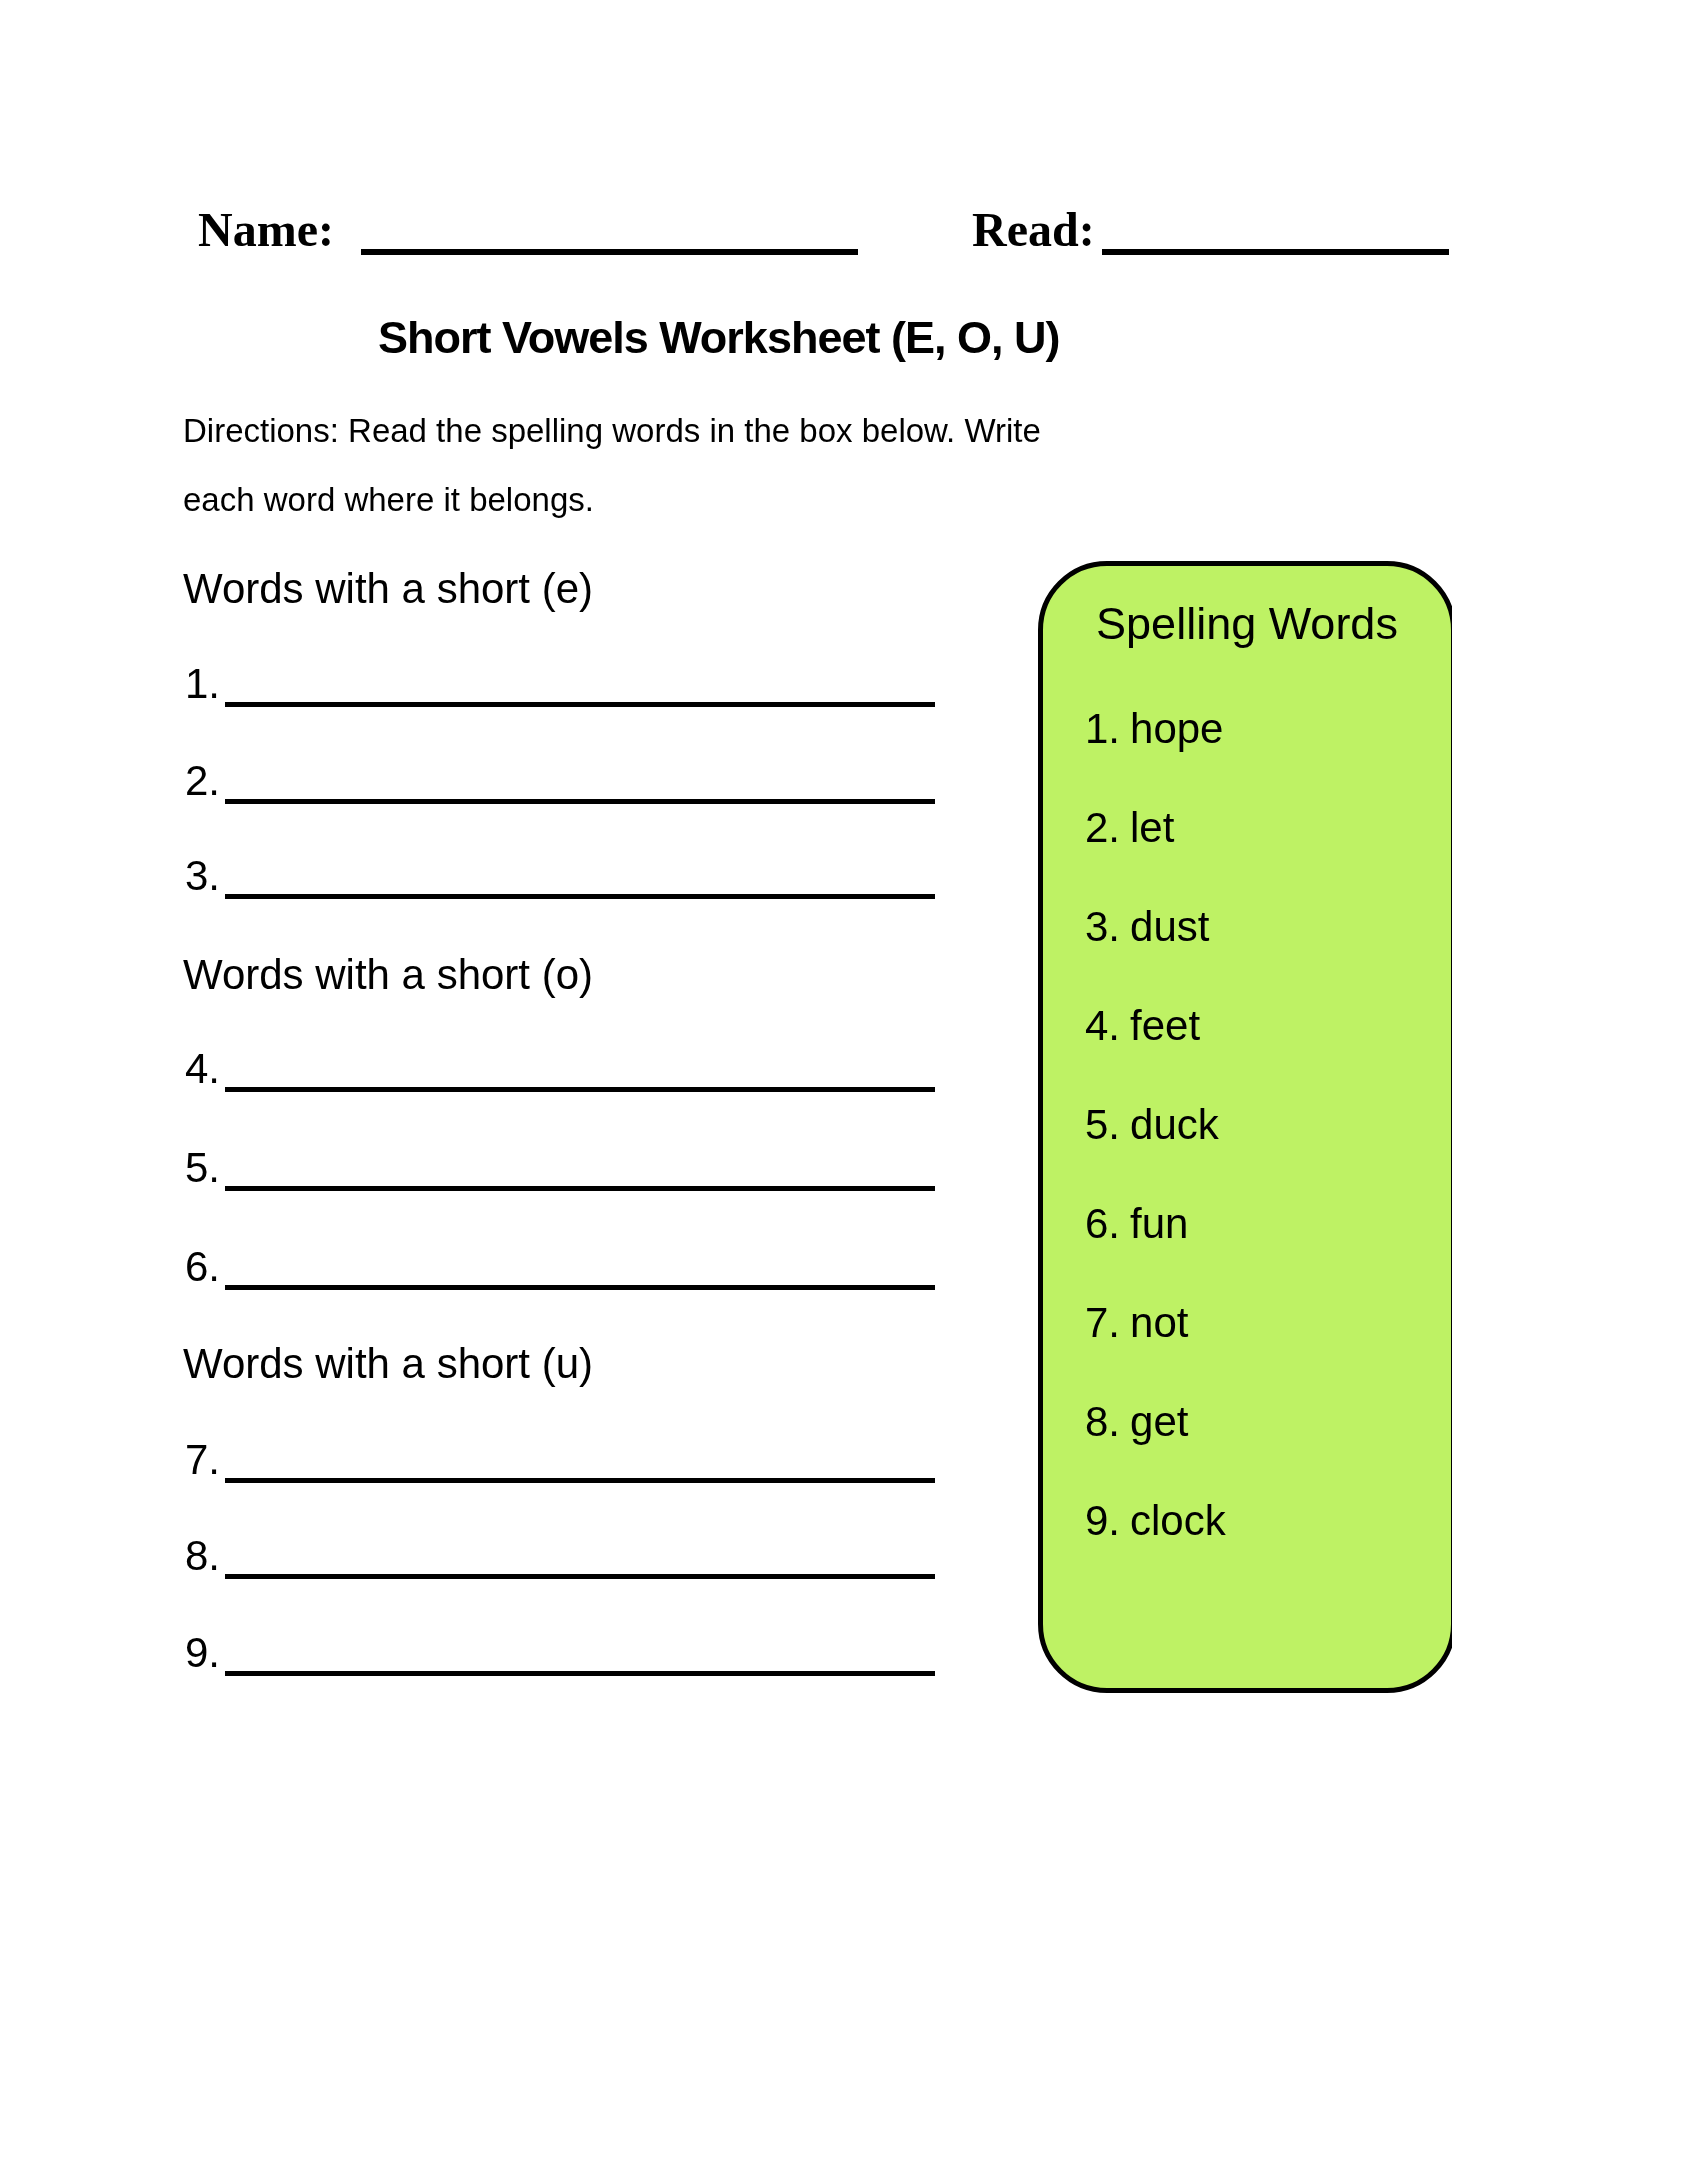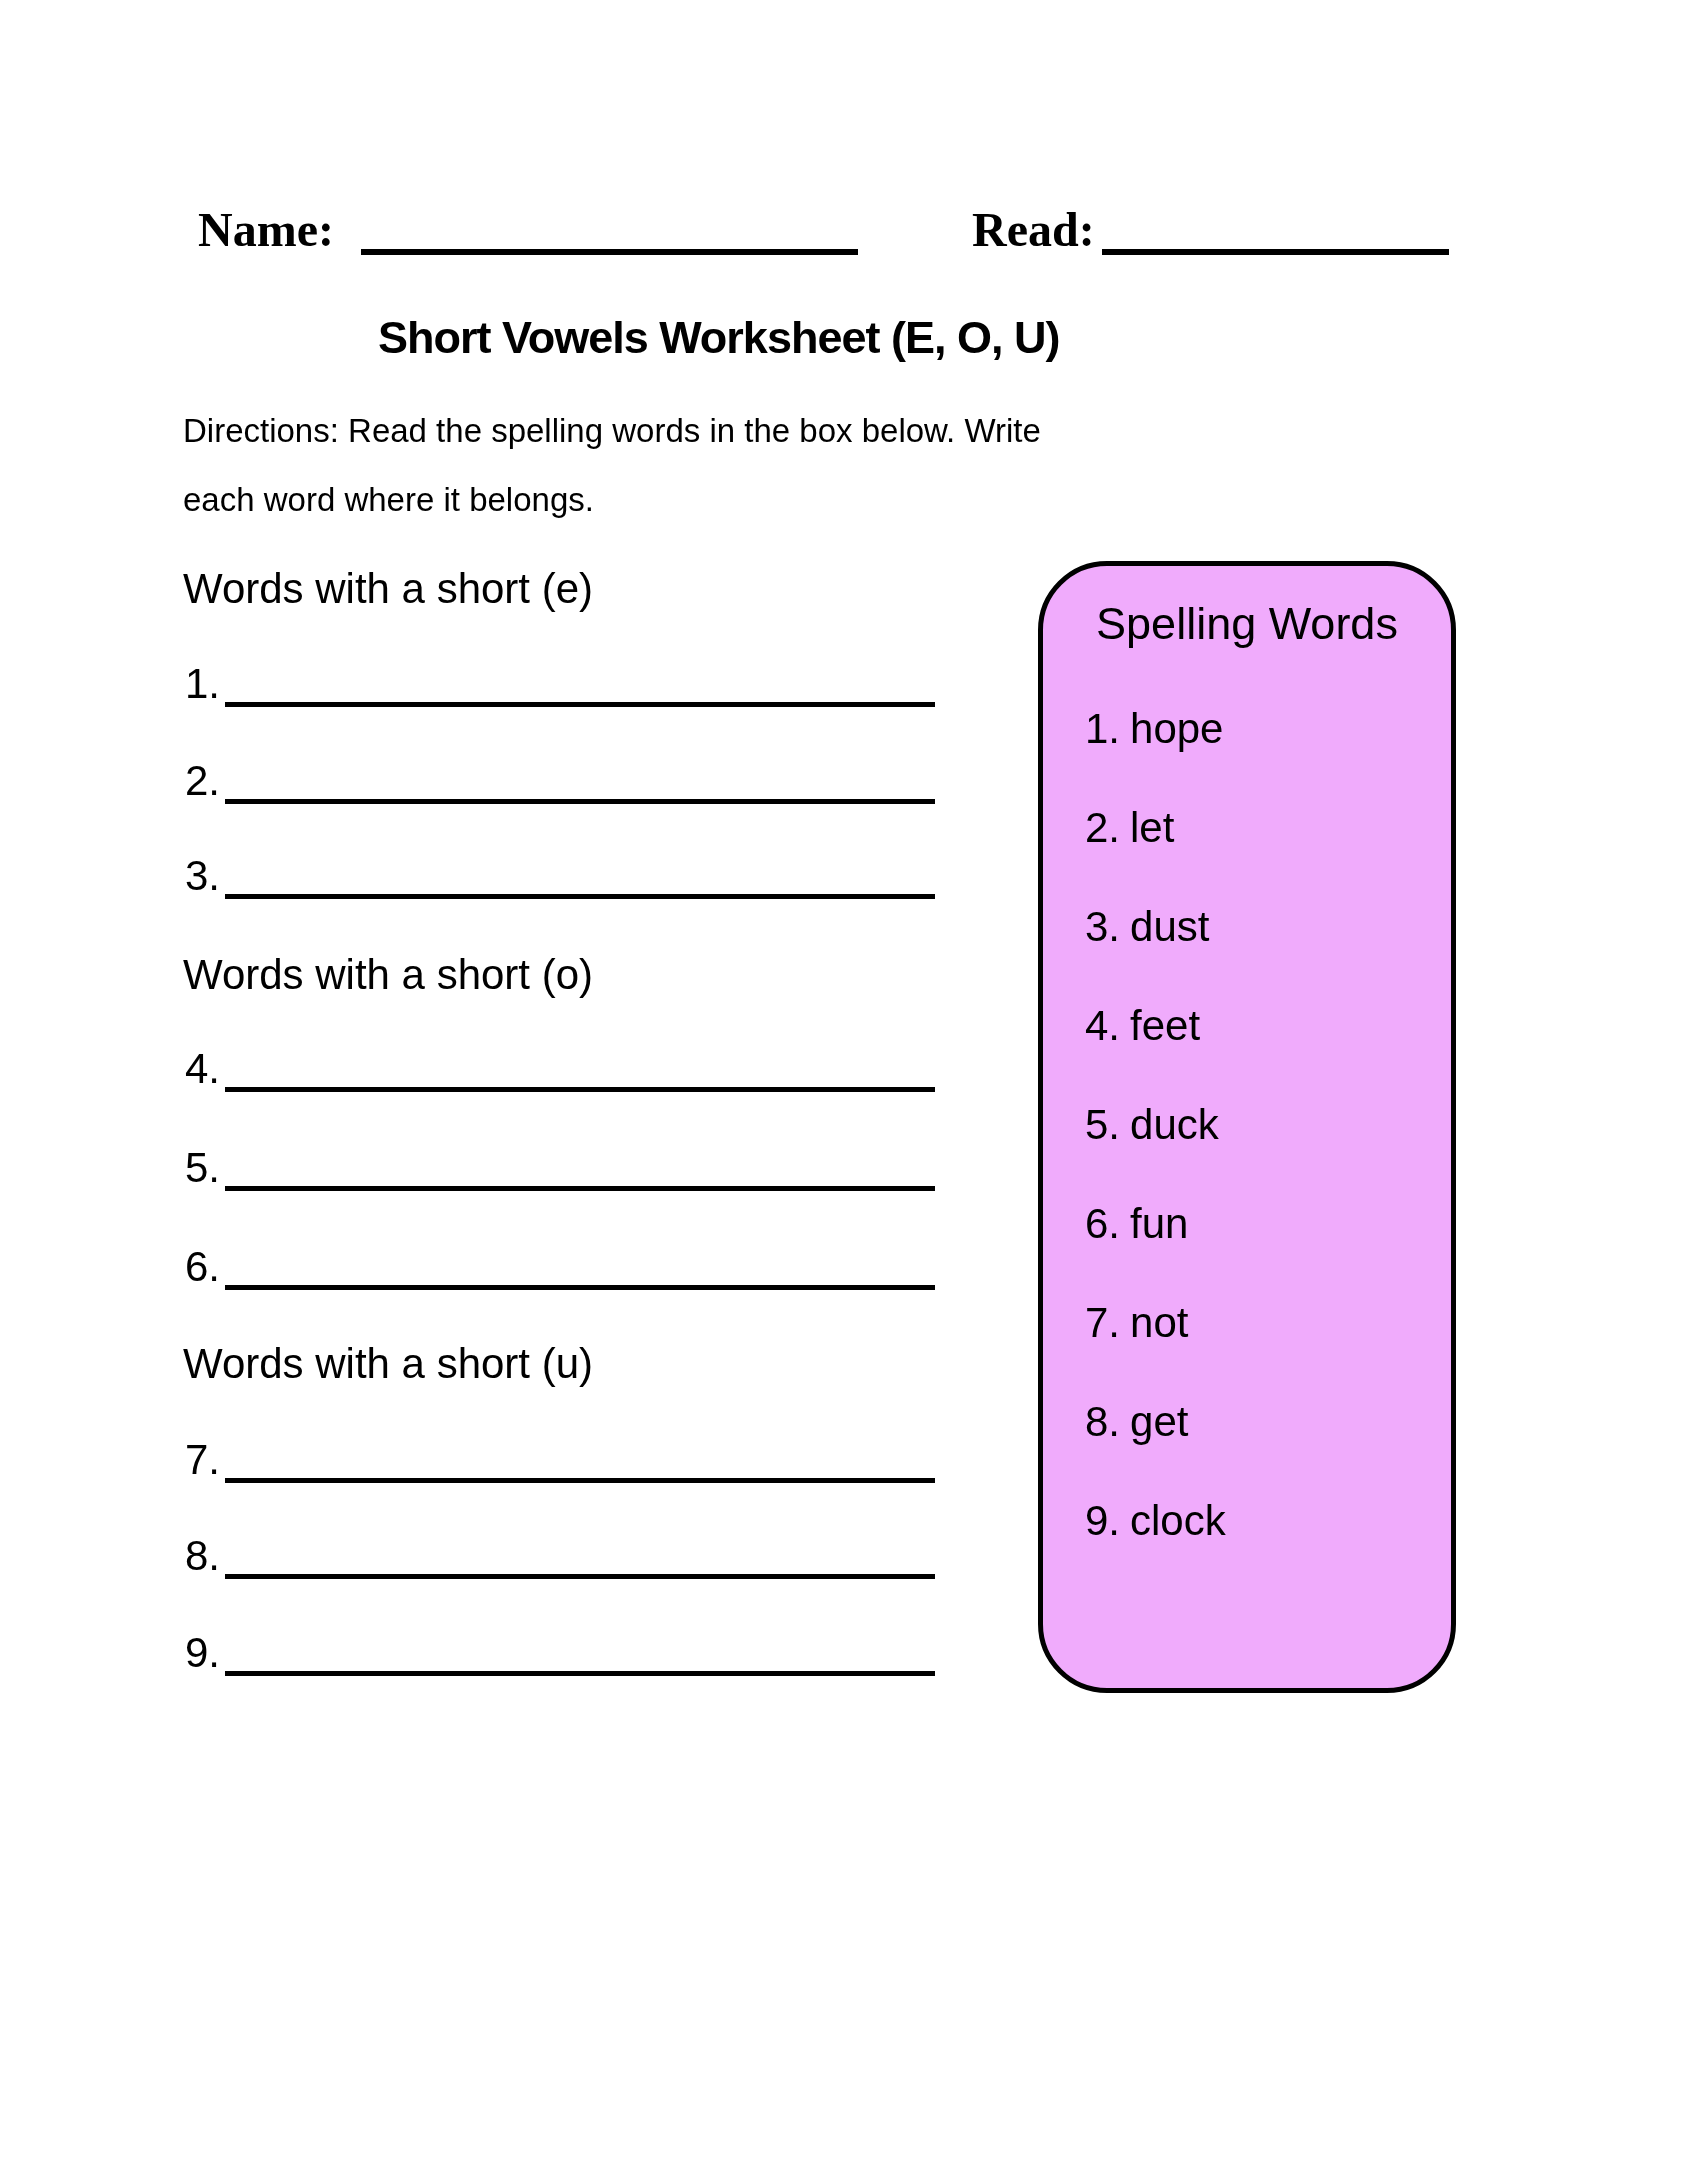--- a/index.html
+++ b/index.html
@@ -2,21 +2,21 @@
 <html><head>
 <meta charset="utf-8">
 <style>
   html, body {
     margin: 0;
     padding: 0;
     background: #ffffff;
   }
   .page {
     position: relative;
-    width: 1683px;
+    width: 1452px;
     height: 2178px;
     background: #ffffff;
     font-family: "Liberation Sans", sans-serif;
     color: #000000;
     overflow: hidden;
   }
   
   .hdr-label {
     position: absolute;
     font-family: "Liberation Serif", serif;
@@ -94,21 +94,21 @@
 
   
   .word-bank {
     position: absolute;
     left: 1038px;
     top: 561px;
     width: 408px;
     height: 1122px;
     border: 5px solid #000;
     border-radius: 69px;
-    background: #f0abfc;
+    background: #bef264;
   }
   .wb-title {
     position: absolute;
     left: 0;
     right: 0;
     top: 33px;
     text-align: center;
     font-size: 45px;
     line-height: 50px;
     white-space: nowrap;

